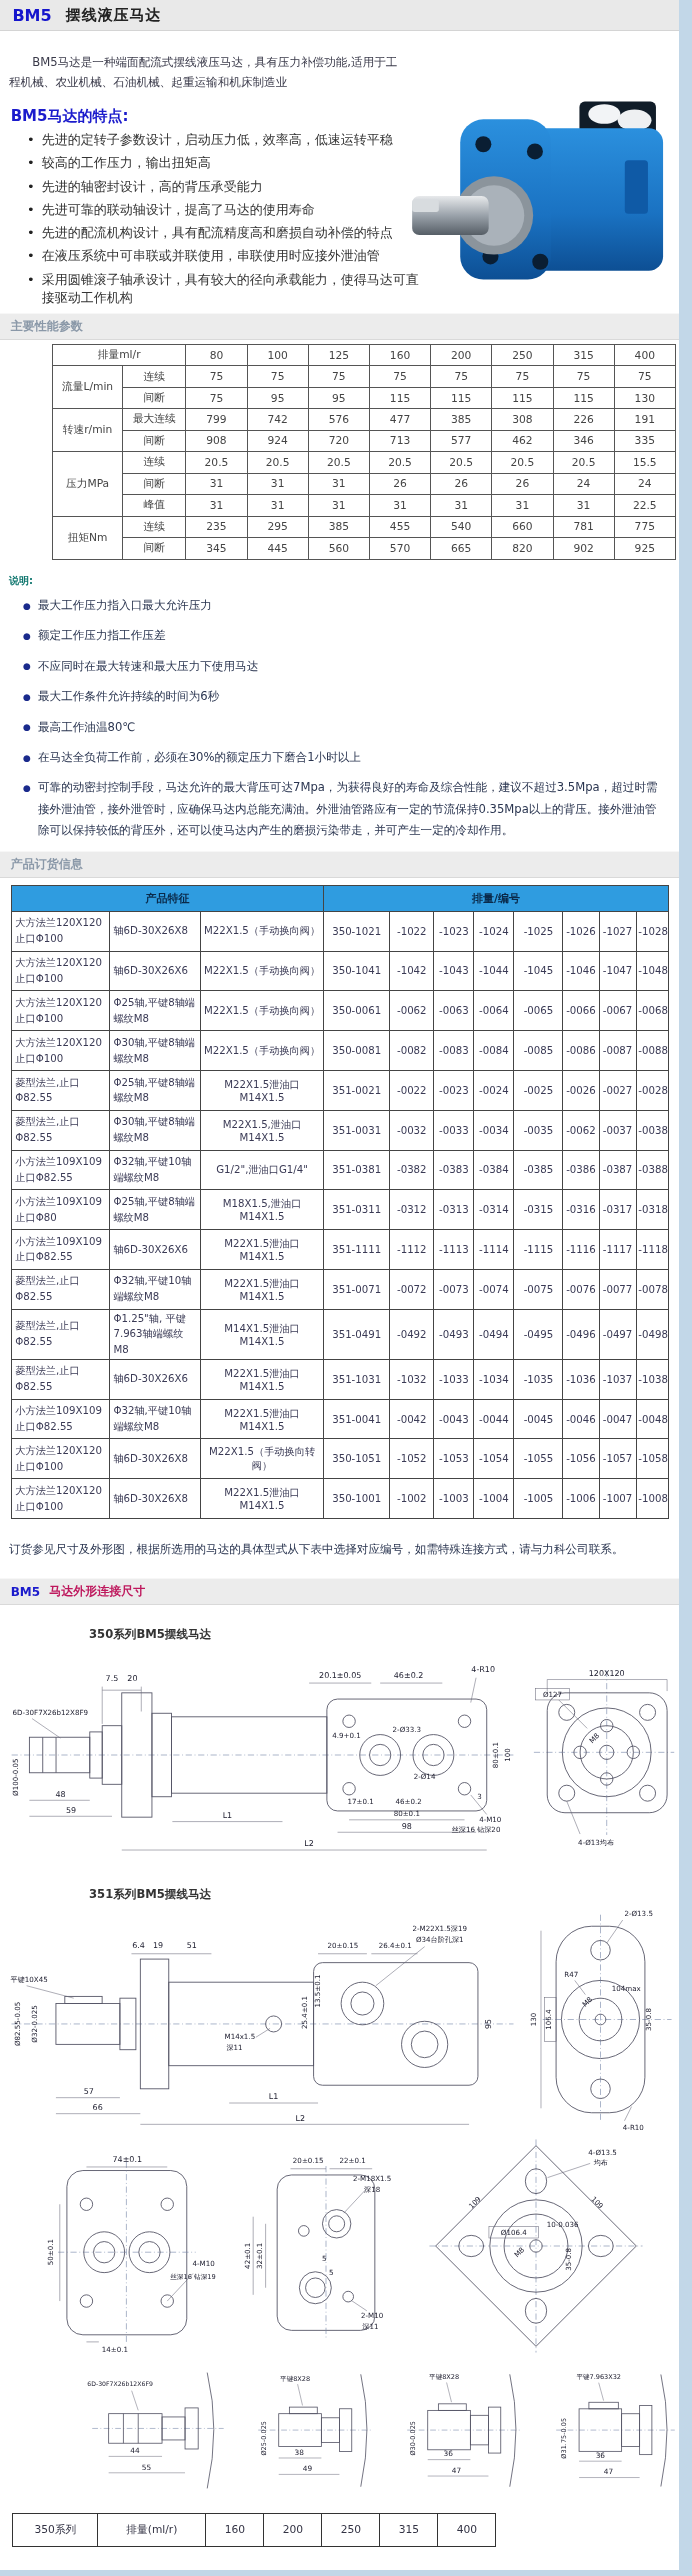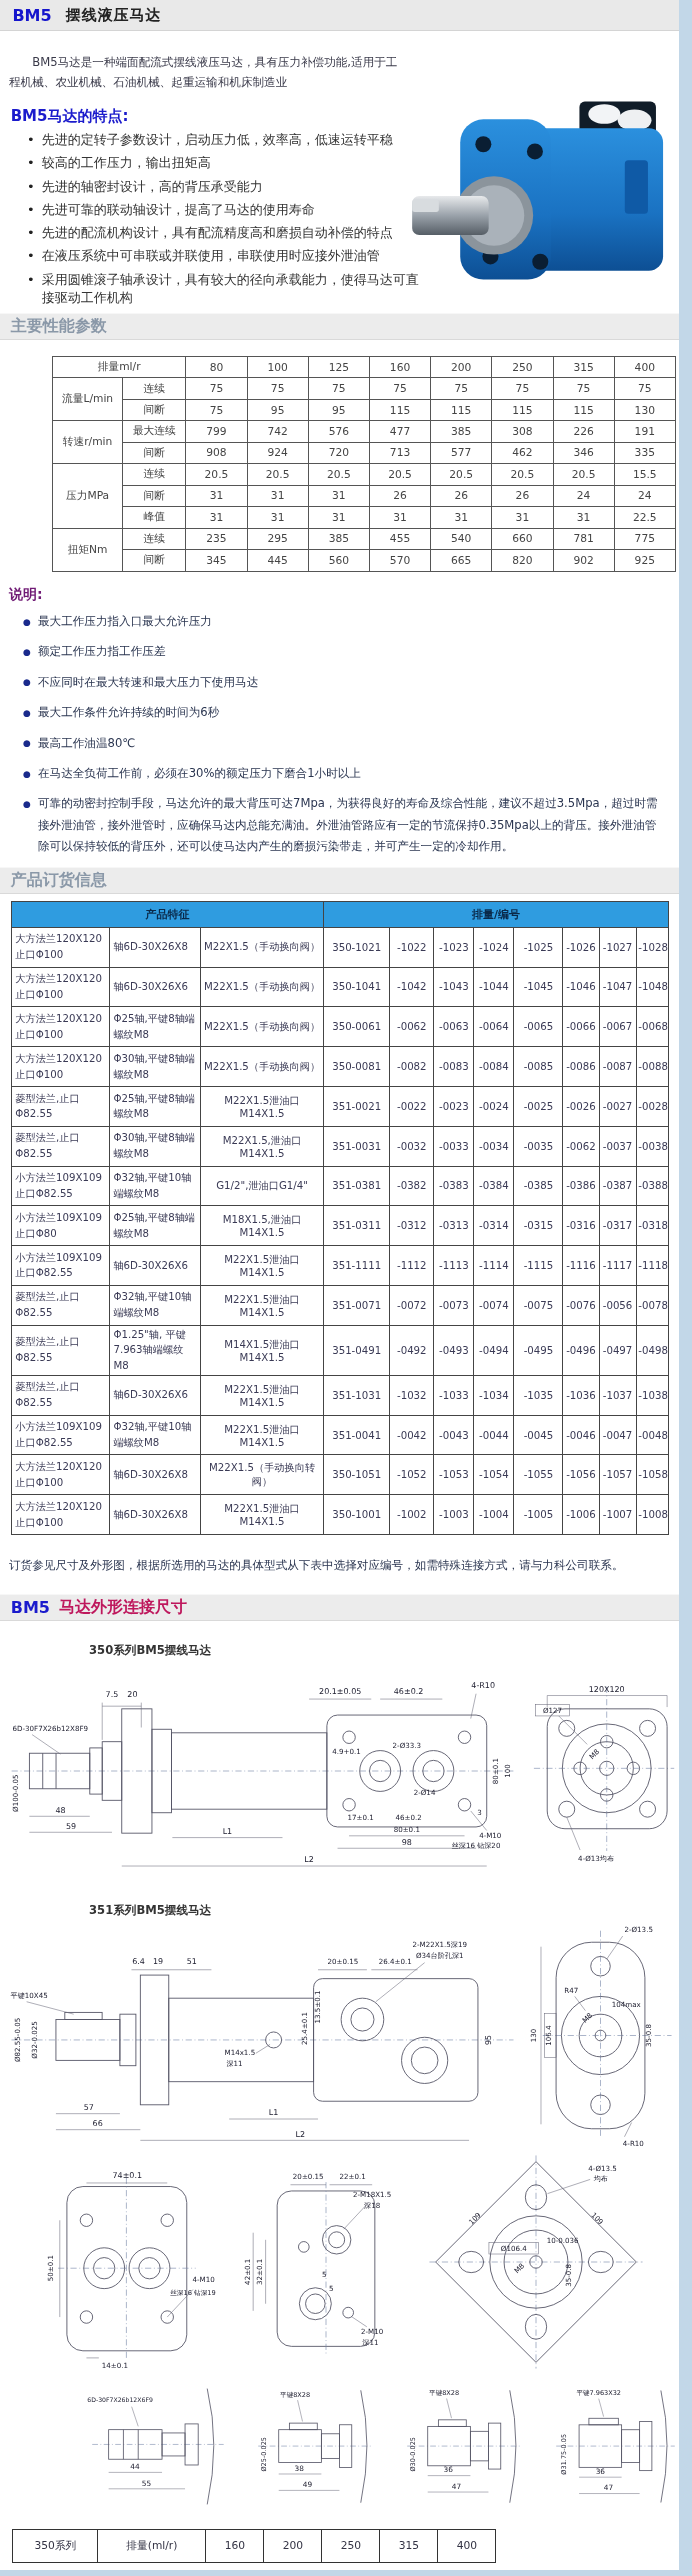--- a/index.html
+++ b/index.html
@@ -10,30 +10,30 @@
   .titlebar .name{color:#222;font-weight:bold;font-size:15px;letter-spacing:0.9px;}
   
   .introwrap{position:relative;min-height:238px;}
   .intro{width:396px;padding:10.7px 0 0 9px;font-size:11.6px;line-height:1.7;color:#3a3a4a;text-indent:2em;}
   .photo{position:absolute;right:7.1px;top:39px;}
   .feat-head{margin:14.2px 0 5.3px 10.7px;color:#1b1bcc;font-weight:bold;font-size:15px;}
   .flist{width:402px;margin:0 0 0 27px;padding:0;}
   .fitem{display:flex;font-size:13px;line-height:1.45;color:#333;margin-bottom:4.4px;}
   .fitem::before{content:"•";margin-right:7.1px;color:#222;}
   
-  .band{height:18px;background:#ececec;border-top:0.9px solid #f7f7f7;border-bottom:0.9px solid #d9d9d9;color:#8a98a8;font-weight:bold;font-size:16px;padding:3.6px 10.7px;display:flex;gap:9px;align-items:center;}
+  .band{height:18px;background:#ececec;border-top:0.9px solid #f7f7f7;border-bottom:0.9px solid #d9d9d9;color:#8a98a8;font-weight:bold;font-size:12px;padding:3.6px 10.7px;display:flex;gap:9px;align-items:center;}
   .band .bcode{color:#1b1bcc;}
   .band .btext{color:#be185d;}
   
-  .perf{border-collapse:collapse;margin:16px 0 0 52px;}
+  .perf{border-collapse:collapse;margin:4px 0 0 52px;}
   .perf td{border:0.9px solid #555;text-align:center;font-size:10.7px;color:#444;height:18.7px;padding:0.9px 3.6px;min-width:53px;}
   .perf td.g{min-width:62px;}
   .perf td.s{min-width:55px;}
   
-  .subhead{margin:14.2px 0 7.1px 9px;color:#701a75;font-weight:bold;font-size:14px;}
+  .subhead{margin:14.2px 0 7.1px 9px;color:#0f766e;font-weight:bold;font-size:10px;}
   .nitem{display:flex;margin:0 12.4px 9px 23px;font-size:11.6px;line-height:1.85;color:#2a3550;}
   .nitem::before{content:"●";color:#1a2a8c;font-size:9px;margin-right:7.1px;padding-top:2.7px;}
   
   .ord{border-collapse:collapse;margin:7.1px 0 0 10.7px;table-layout:fixed;width:658px;}
   .ord td{border:0.9px solid #444;font-size:10.2px;color:#3a3a55;text-align:center;padding:0.9px 1.8px;overflow:hidden;}
   .ord .hb td{background:#2f9ce0;color:#0a2a4a;font-weight:bold;font-size:11px;height:23px;}
   .ord .h2 td{height:21.3px;font-size:10.7px;color:#333;}
   .ord .dr td{height:37px;}
   .ord td.tl{text-align:left;padding-left:3.6px;line-height:1.55;}
   .ordnote{margin:23px 0 0 9px;font-size:11.6px;color:#2a3550;}
@@ -387,21 +387,21 @@
     <tr class="dr">
           <td class="tl">菱型法兰,止口Φ82.55</td>
           <td class="tl">Φ32轴,平键10轴端螺纹M8</td>
           <td>M22X1.5泄油口M14X1.5</td>
           <td>351-0071</td>
           <td>-0072</td>
           <td>-0073</td>
           <td>-0074</td>
           <td>-0075</td>
           <td>-0076</td>
-          <td>-0056</td>
+          <td>-0077</td>
           <td>-0078</td>
         </tr>
     <tr class="dr">
           <td class="tl">菱型法兰,止口Φ82.55</td>
           <td class="tl">Φ1.25"轴, 平键7.963轴端螺纹M8</td>
           <td>M14X1.5泄油口M14X1.5</td>
           <td>351-0491</td>
           <td>-0492</td>
           <td>-0493</td>
           <td>-0494</td>

